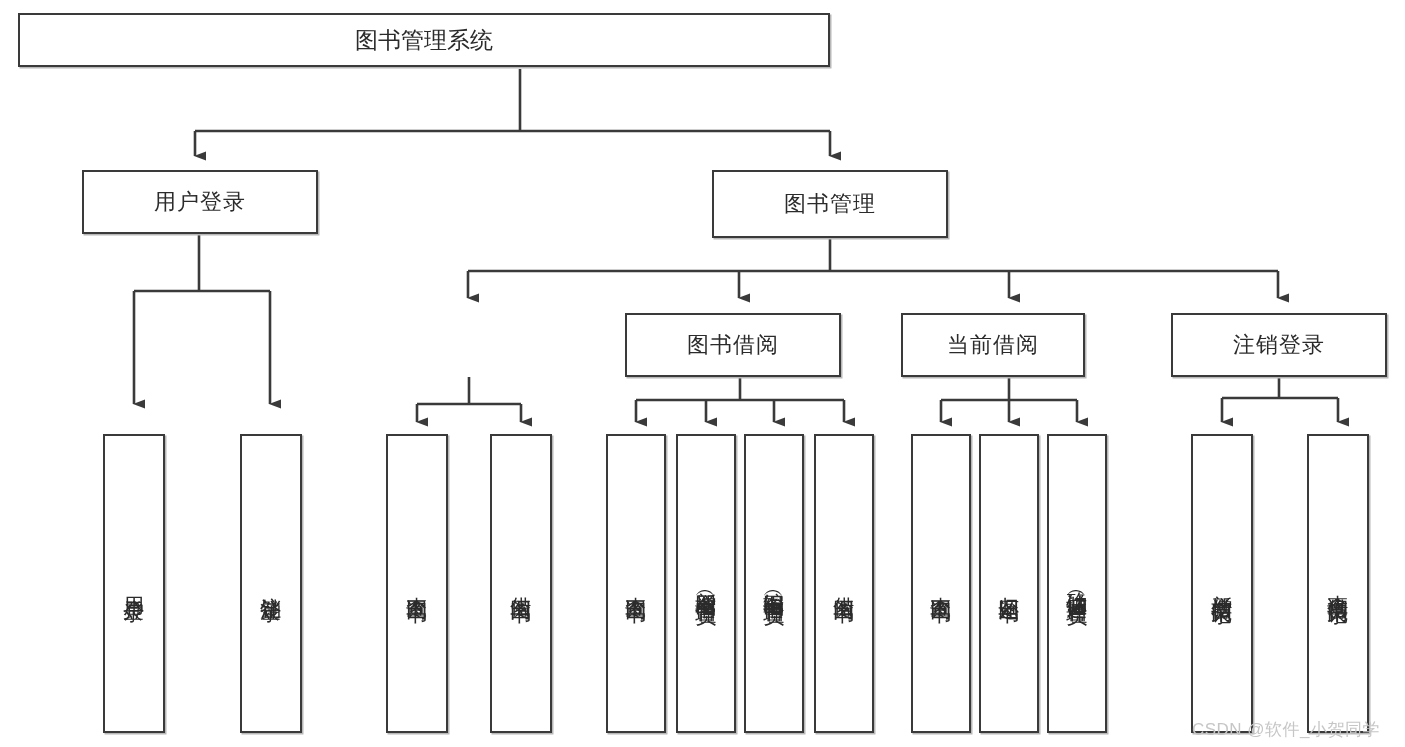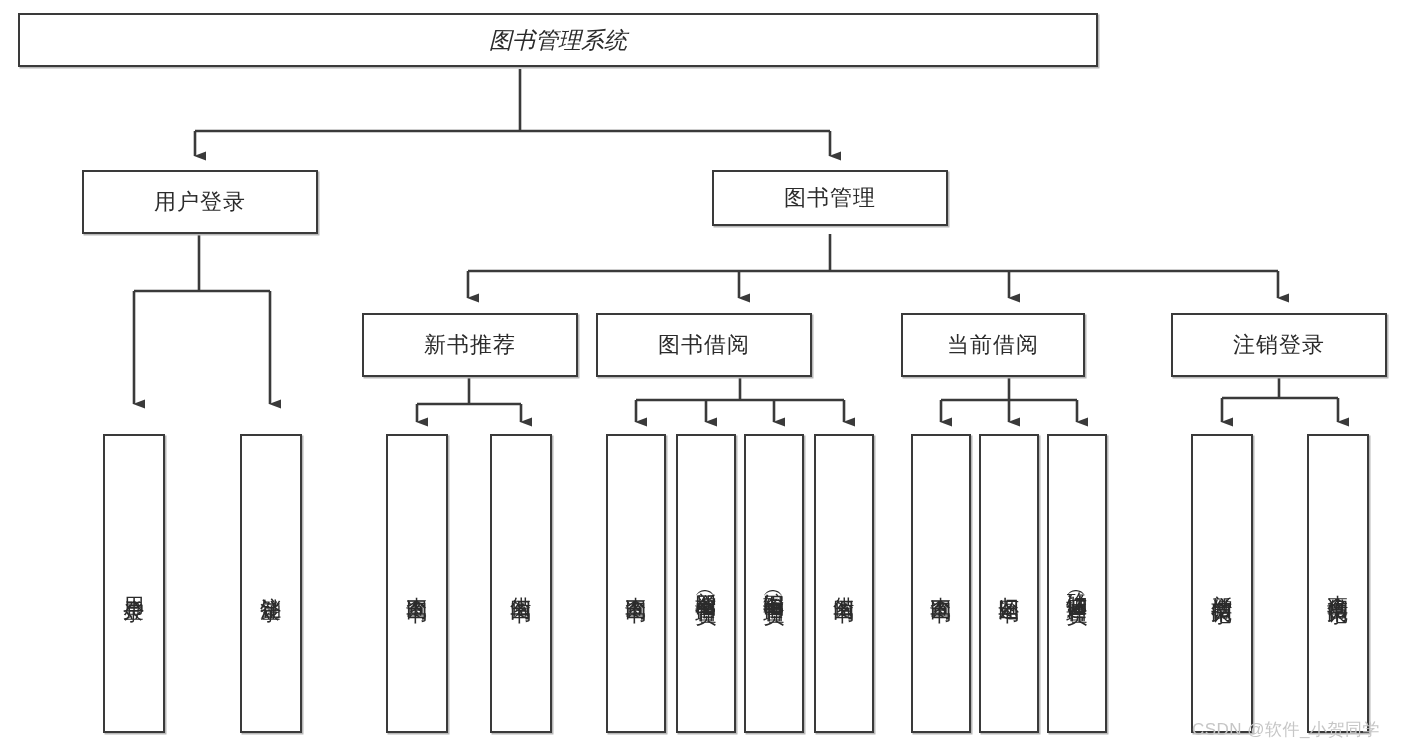--- a/index.html
+++ b/index.html
@@ -74,35 +74,32 @@
       <path d="M1009 400 L1009 422" marker-end="url(#arw)"></path>
       <path d="M1077 400 L1077 422" marker-end="url(#arw)"></path>
 
       <path d="M1279 377 L1279 398"></path>
       <path d="M1222 398 L1338 398"></path>
       <path d="M1222 398 L1222 422" marker-end="url(#arw)"></path>
       <path d="M1338 398 L1338 422" marker-end="url(#arw)"></path>
     </g>
   </svg>
 
-  <div class="node root" style="left:18px;top:13px;width:1080px;height:54px;font-style:italic;">
+  <div class="node root" style="left:18px;top:13px;width:812px;height:54px;">
     <span class="htext">图书管理系统</span>
   </div>
 
   <div class="node h" style="left:82px;top:170px;width:236px;height:64px;">
     <span class="htext">用户登录</span>
   </div>
-  <div class="node h" style="left:712px;top:170px;width:236px;height:56px;">
+  <div class="node h" style="left:712px;top:170px;width:236px;height:68px;">
     <span class="htext">图书管理</span>
   </div>
 
-  <div class="node h" style="left:362px;top:313px;width:216px;height:64px;">
-    <span class="htext">新书推荐</span>
-  </div>
-  <div class="node h" style="left:596px;top:313px;width:216px;height:64px;">
+  <div class="node h" style="left:625px;top:313px;width:216px;height:64px;">
     <span class="htext">图书借阅</span>
   </div>
   <div class="node h" style="left:901px;top:313px;width:184px;height:64px;">
     <span class="htext">当前借阅</span>
   </div>
   <div class="node h" style="left:1171px;top:313px;width:216px;height:64px;">
     <span class="htext">注销登录</span>
   </div>
 
   <div class="node leaf" style="left:103px;top:434px;width:62px;height:299px;">

